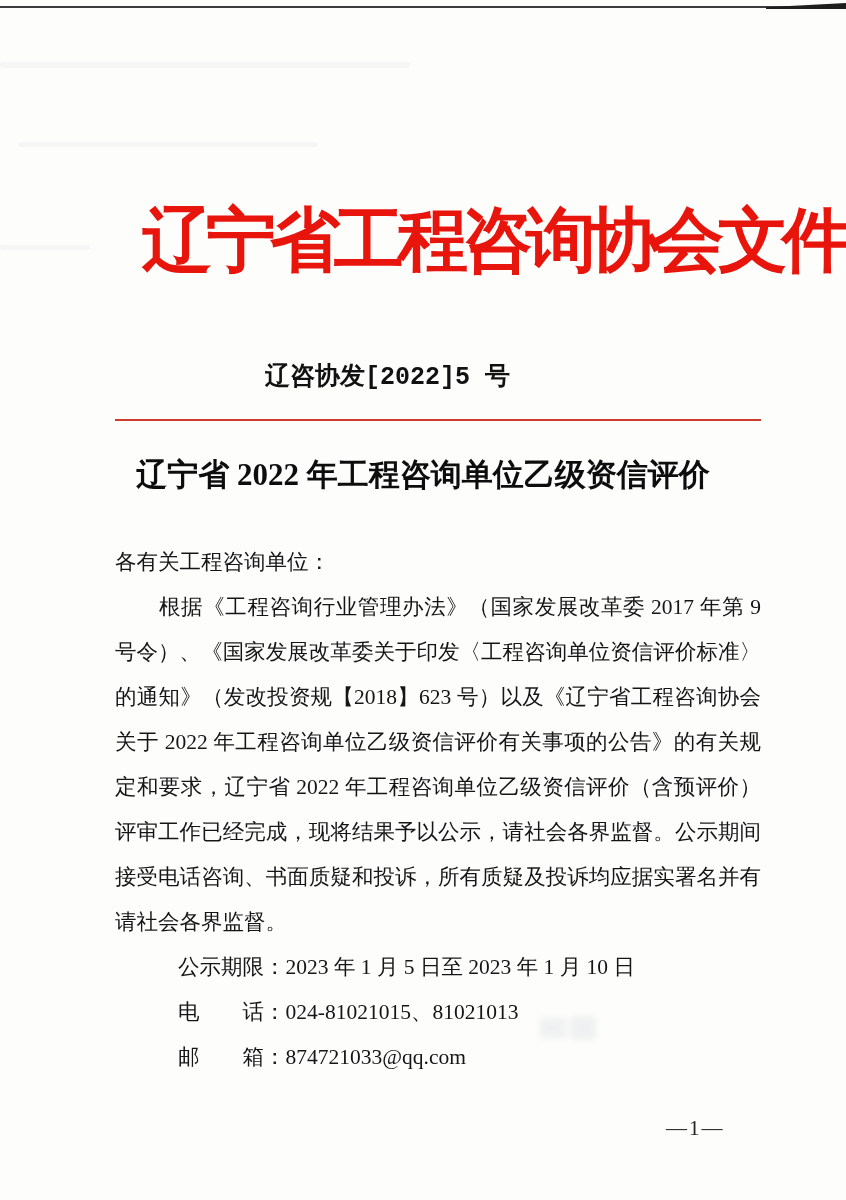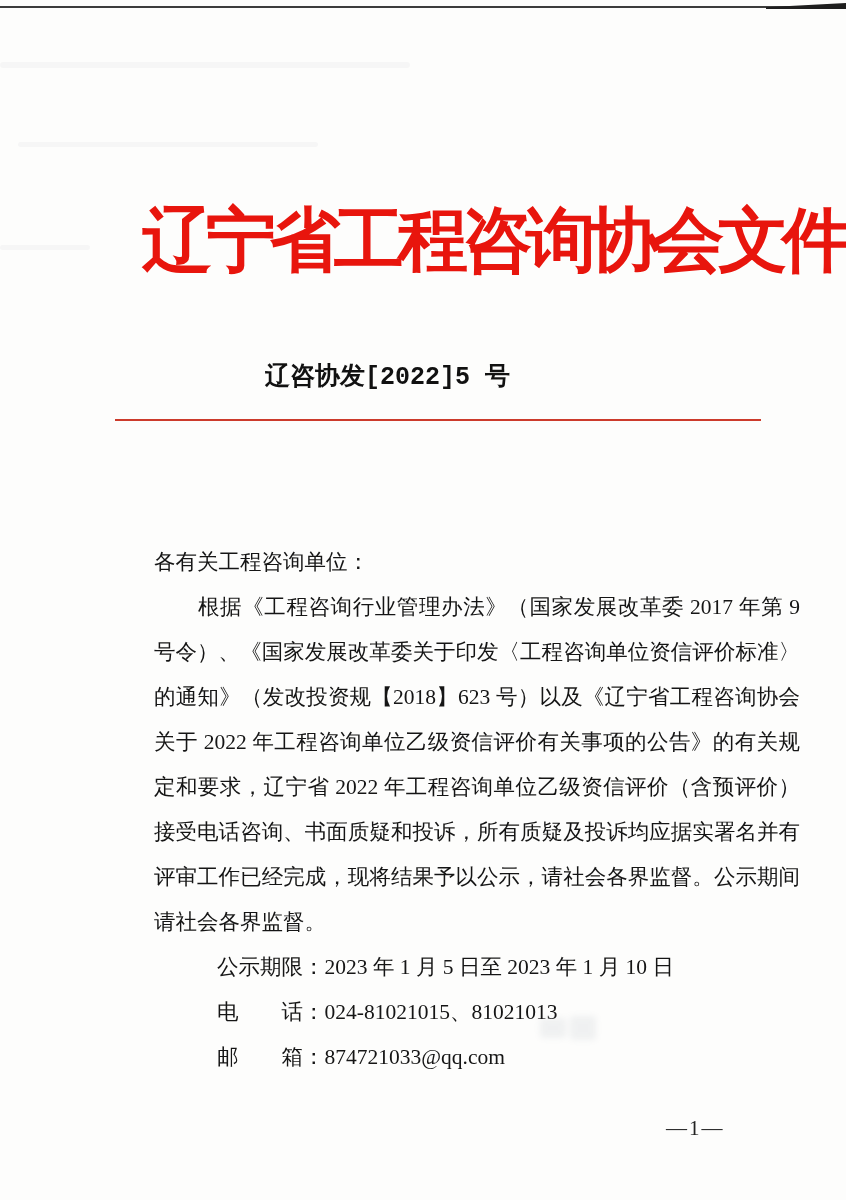--- a/index.html
+++ b/index.html
@@ -109,21 +109,20 @@
   
   .body-text {
     position: absolute;
     top: 540px;
     left: 115px;
     width: 646px;
     font-family: "Liberation Serif", serif;
     font-size: 21.5px;
     line-height: 45px;
     color: #151515;
-    margin-left: 39px;
   }
   .line { height: 45px; white-space: nowrap; }
   .line.stretch {
     white-space: normal;
     text-align: justify;
     text-align-last: justify;
   }
   .line.indent { text-indent: 44px; }
   .line.info { padding-left: 63px; }
 
@@ -167,31 +166,32 @@
   <div class="scan-streak streak-2"></div>
   <div class="scan-streak streak-3"></div>
 
   <h1 class="letterhead" style="color: rgb(232, 21, 13);">辽宁省工程咨询协会文件</h1>
 
   <div class="doc-number">辽咨协发[2022]5 号</div>
 
   <div class="red-rule" style="background: rgb(204, 59, 43);"></div>
 
   <h2 class="title">
+    <span class="title-line">辽宁省 2022 年工程咨询单位乙级资信评价</span>
   </h2>
 
   <div class="body-text">
     <div class="line">各有关工程咨询单位：</div>
     <div class="line indent stretch">根据《工程咨询行业管理办法》（国家发展改革委 2017 年第 9</div>
     <div class="line stretch">号令）、《国家发展改革委关于印发〈工程咨询单位资信评价标准〉</div>
     <div class="line stretch">的通知》（发改投资规【2018】623 号）以及《辽宁省工程咨询协会</div>
     <div class="line stretch">关于 2022 年工程咨询单位乙级资信评价有关事项的公告》的有关规</div>
     <div class="line stretch">定和要求，辽宁省 2022 年工程咨询单位乙级资信评价（含预评价）</div>
+    <div class="line stretch">评审工作已经完成，现将结果予以公示，请社会各界监督。公示期间</div>
     <div class="line stretch">接受电话咨询、书面质疑和投诉，所有质疑及投诉均应据实署名并有</div>
-    <div class="line stretch">评审工作已经完成，现将结果予以公示，请社会各界监督。公示期间</div>
     <div class="line">请社会各界监督。</div>
 
     <div class="line info">
       <span>公示期限：</span><span>2023 年 1 月 5 日至 2023 年 1 月 10 日</span>
     </div>
     <div class="line info">
       <span>电　　话：</span><span>024-81021015、81021013</span>
     </div>
     <div class="line info">
       <span>邮　　箱：</span><span>874721033@qq.com</span>

